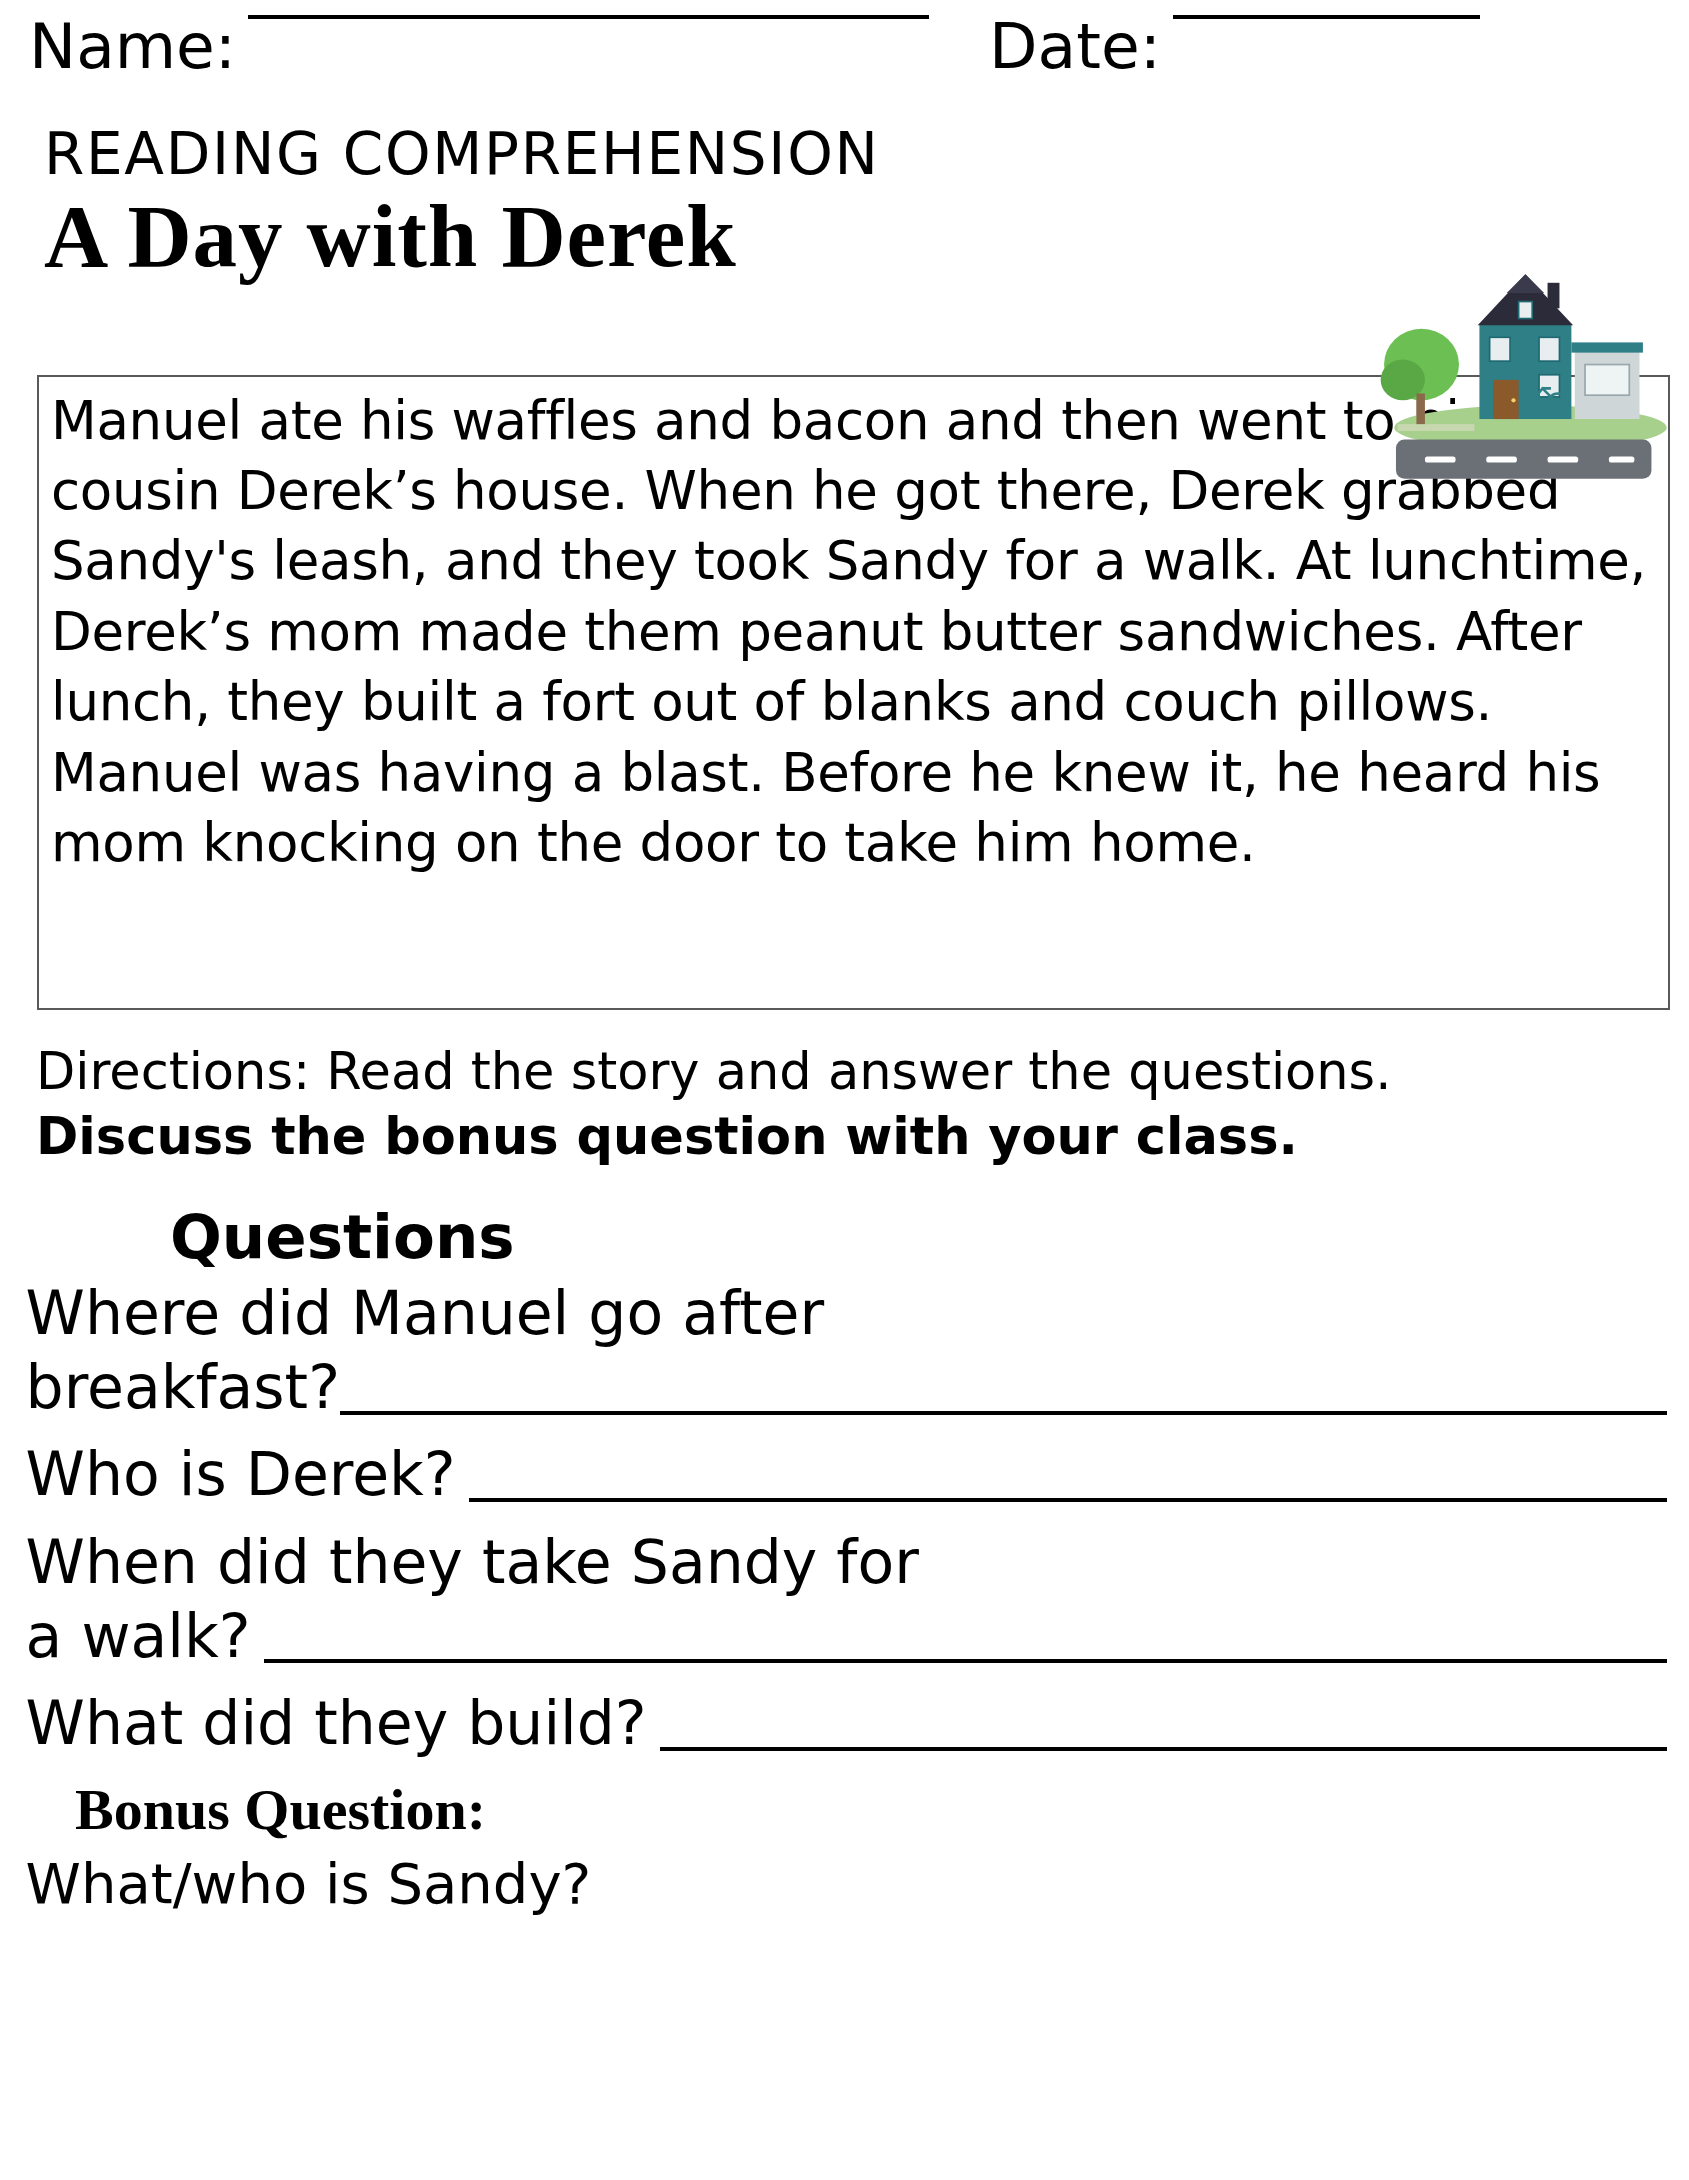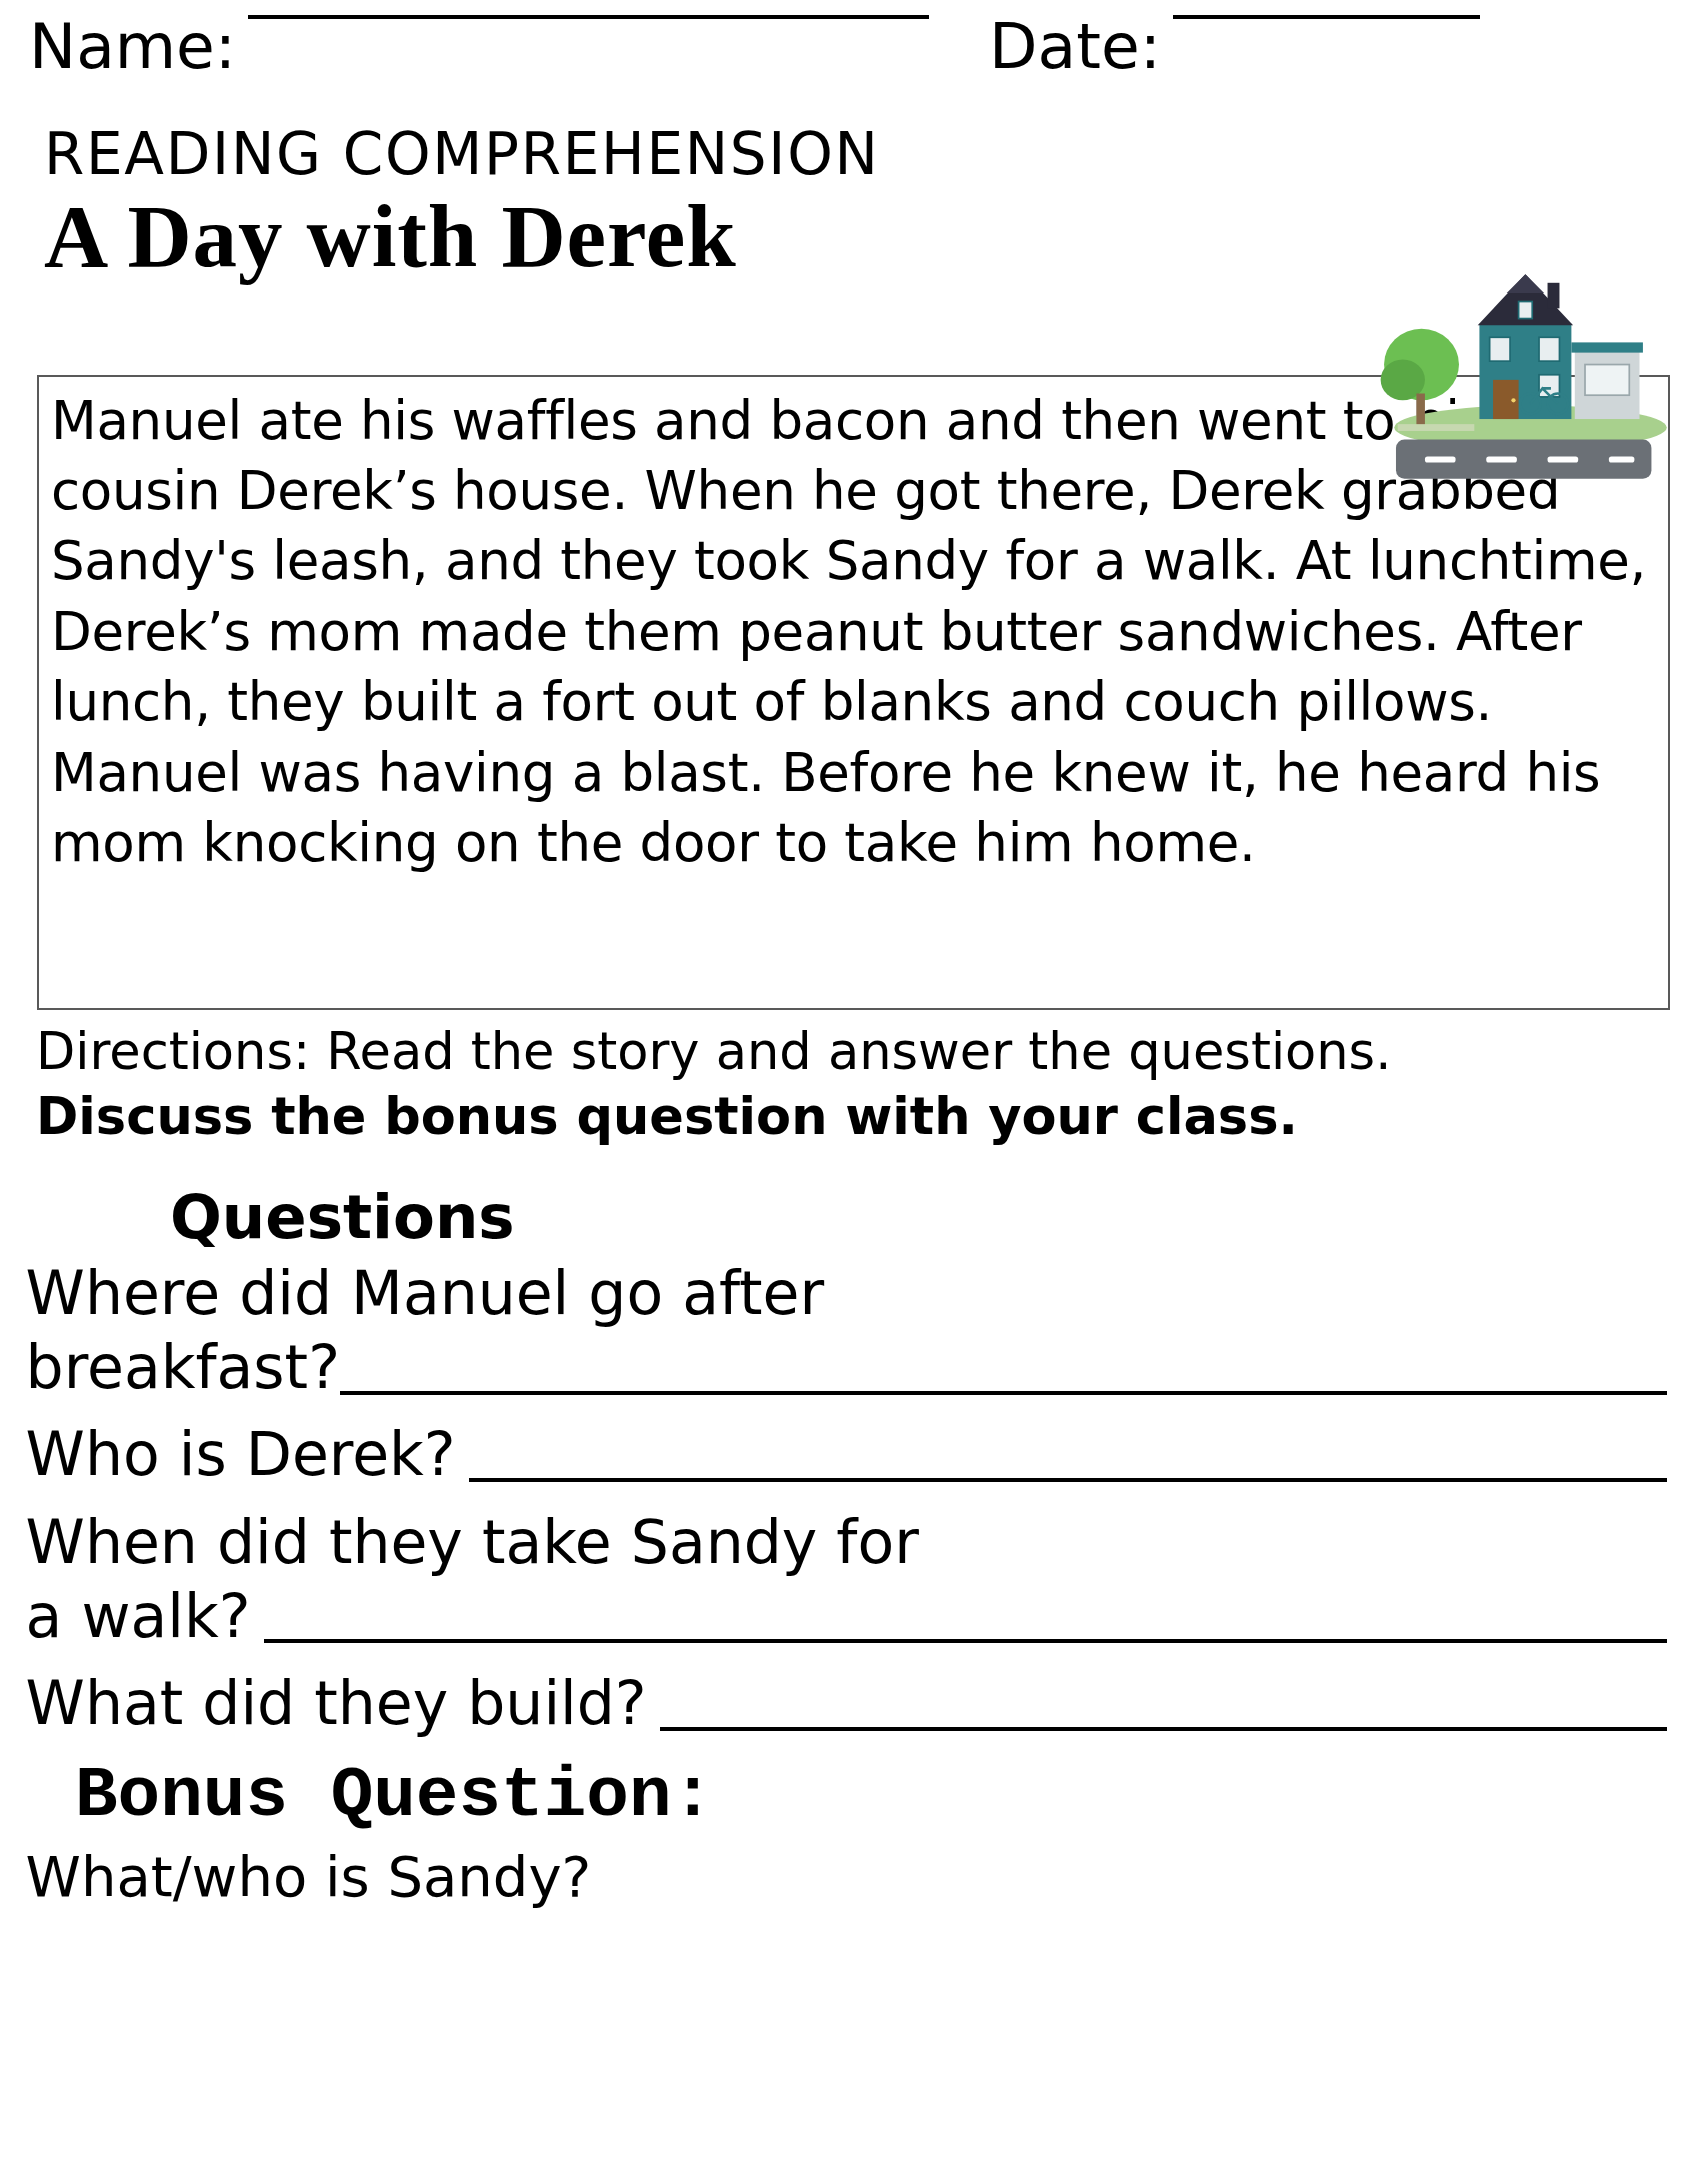--- a/index.html
+++ b/index.html
@@ -95,20 +95,21 @@
     line-height: 1.33;
     letter-spacing: -0.3px;
   }
 
   
   .directions {
     padding: 8.5px 0 0 36px;
     font-family: "DejaVu Sans", sans-serif;
     font-size: 51px;
     line-height: 1.28;
+    margin-top: 20px;
   }
   .directions .bold {
     font-weight: 700;
     display: block;
   }
 
   
   .questions-heading {
     font-family: "DejaVu Sans", sans-serif;
     font-weight: 700;
@@ -137,23 +138,23 @@
   .q-wrap-line {
     display: flex;
     align-items: flex-end;
     justify-content: space-between;
   }
   .q-wrap-line .q-answer-rule {
     flex: 1 1 auto;
   }
 
   .bonus-heading {
-    font-family: Liberation Mono, monospace;
-    font-weight: 700;
-    font-size: 71px;
+    font-family: Liberation Serif, serif;
+    font-weight: 700;
+    font-size: 58px;
     padding: 1.7px 0 0 75px;
   }
   .bonus-question {
     font-family: "DejaVu Sans", sans-serif;
     font-size: 56px;
     padding: 8.5px 0 0 25.6px;
   }
 </style>
 </head>
 <body>

